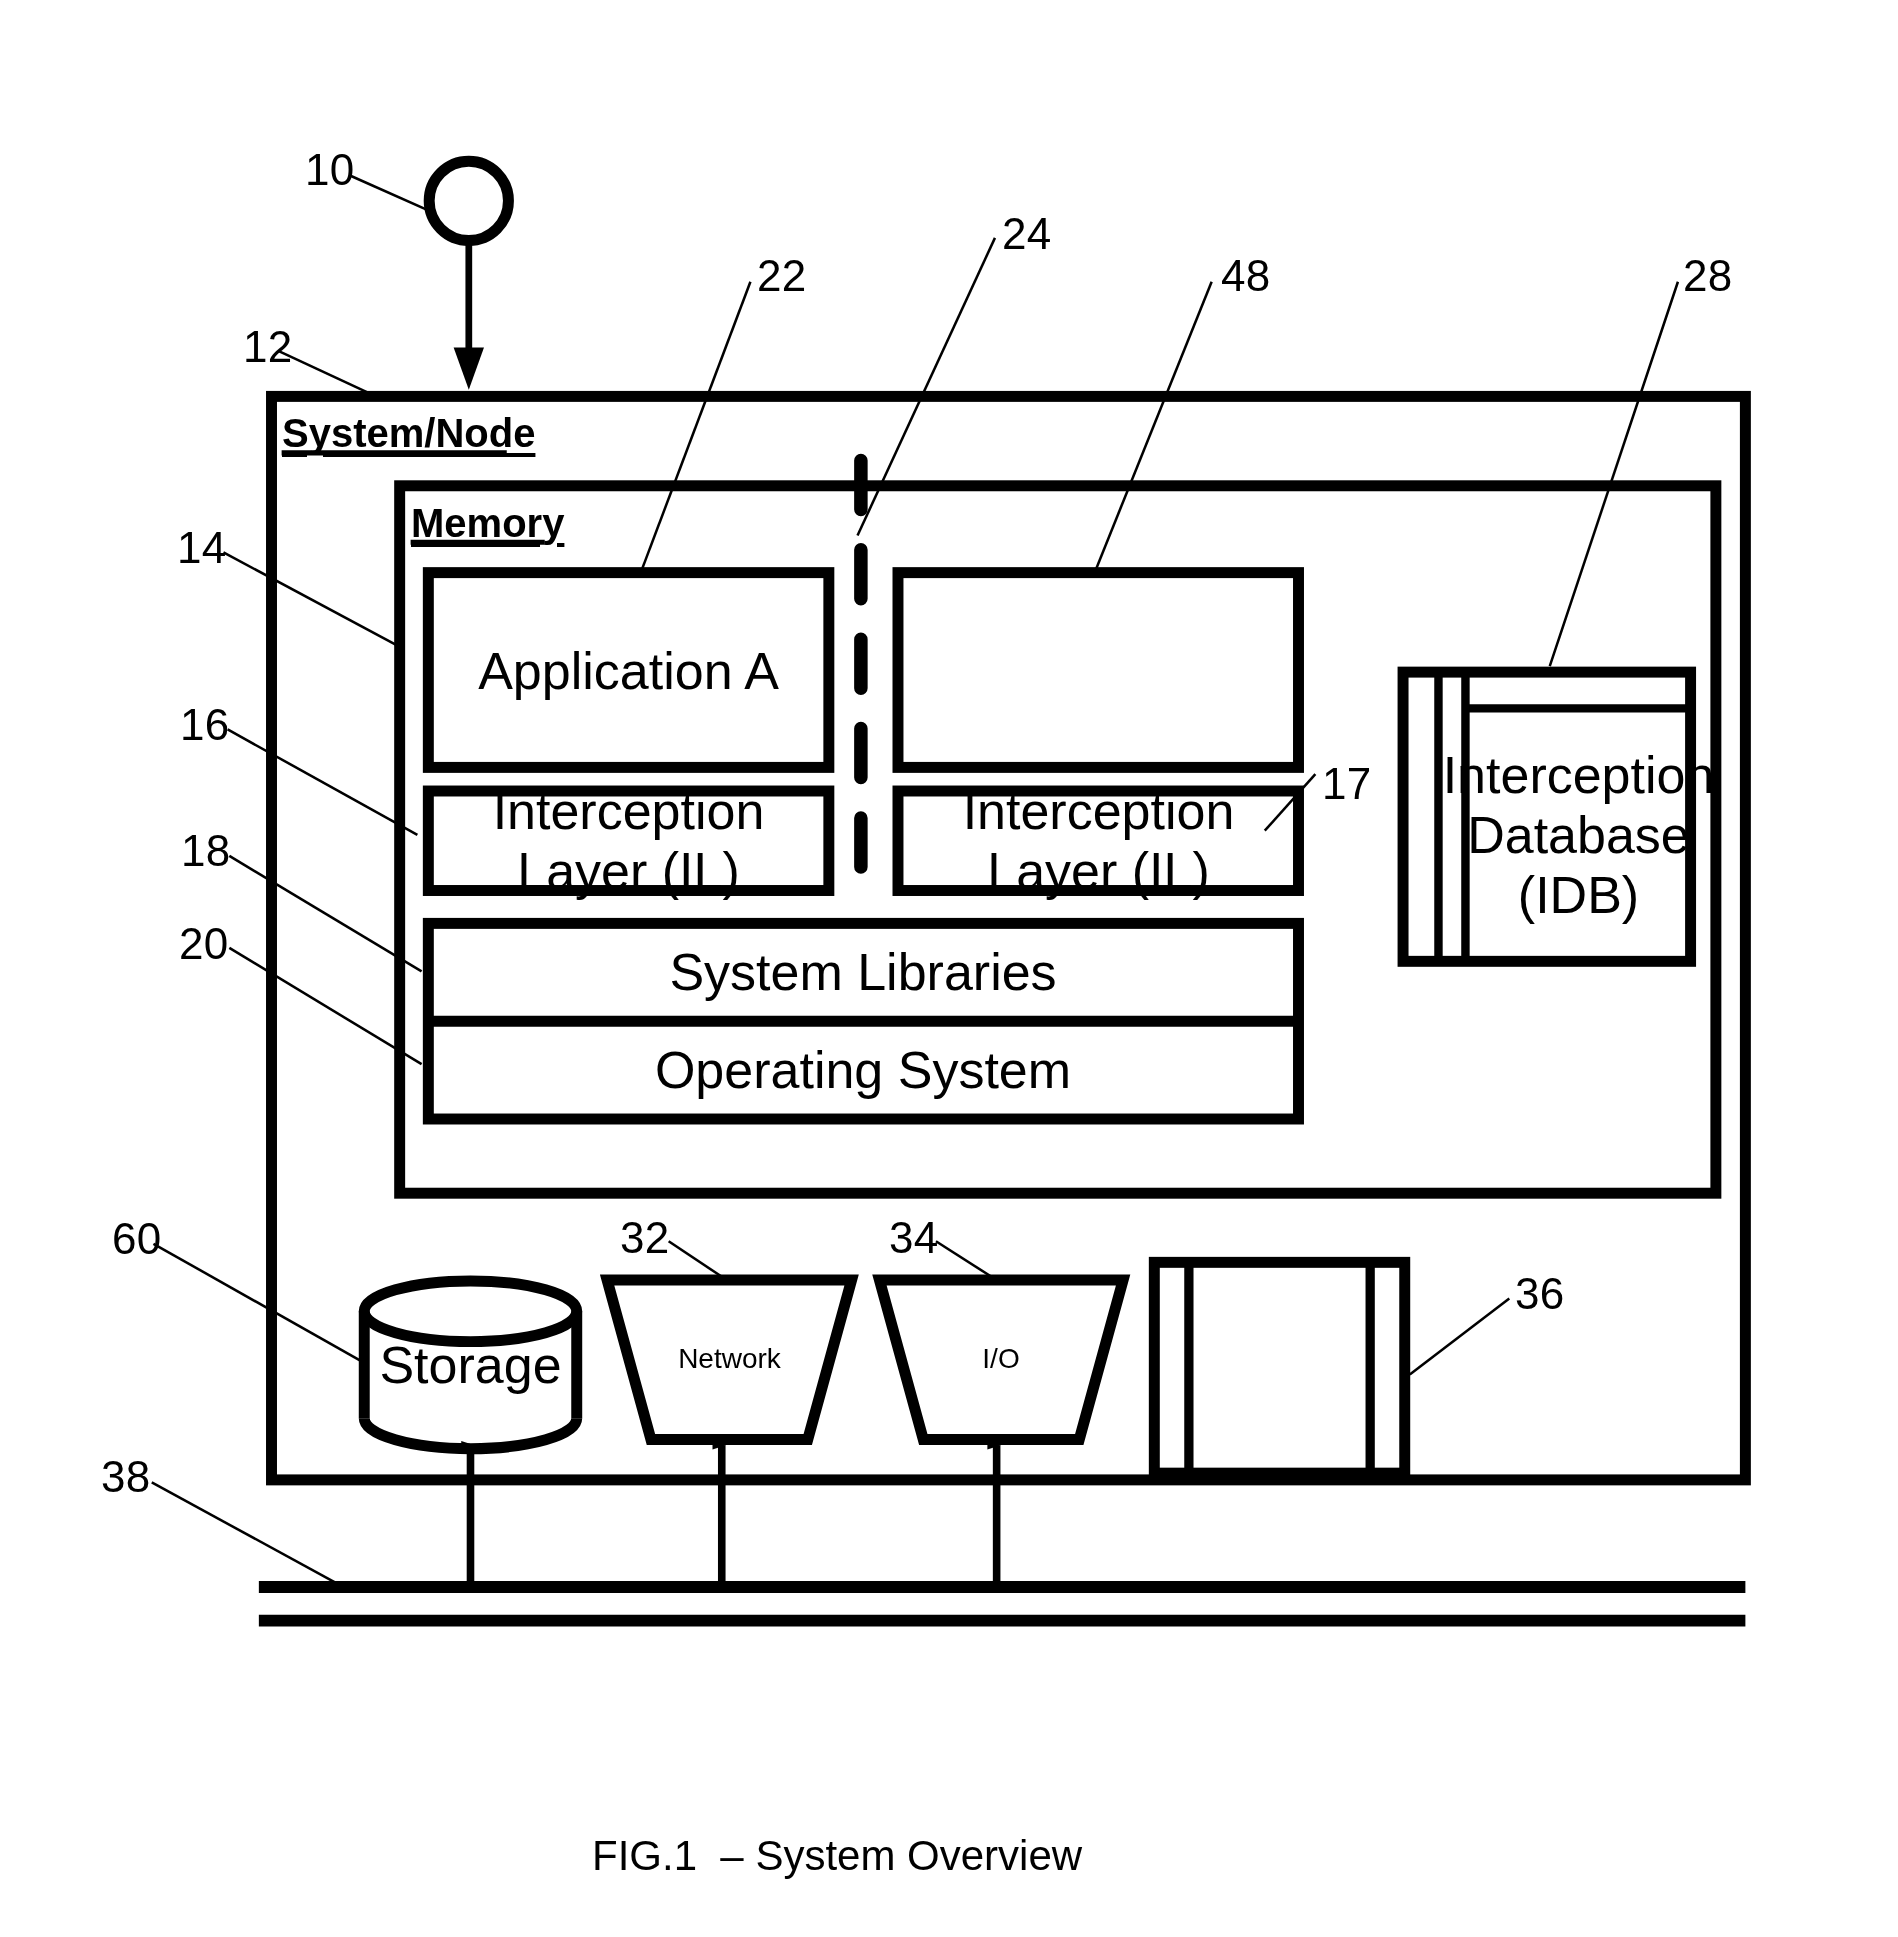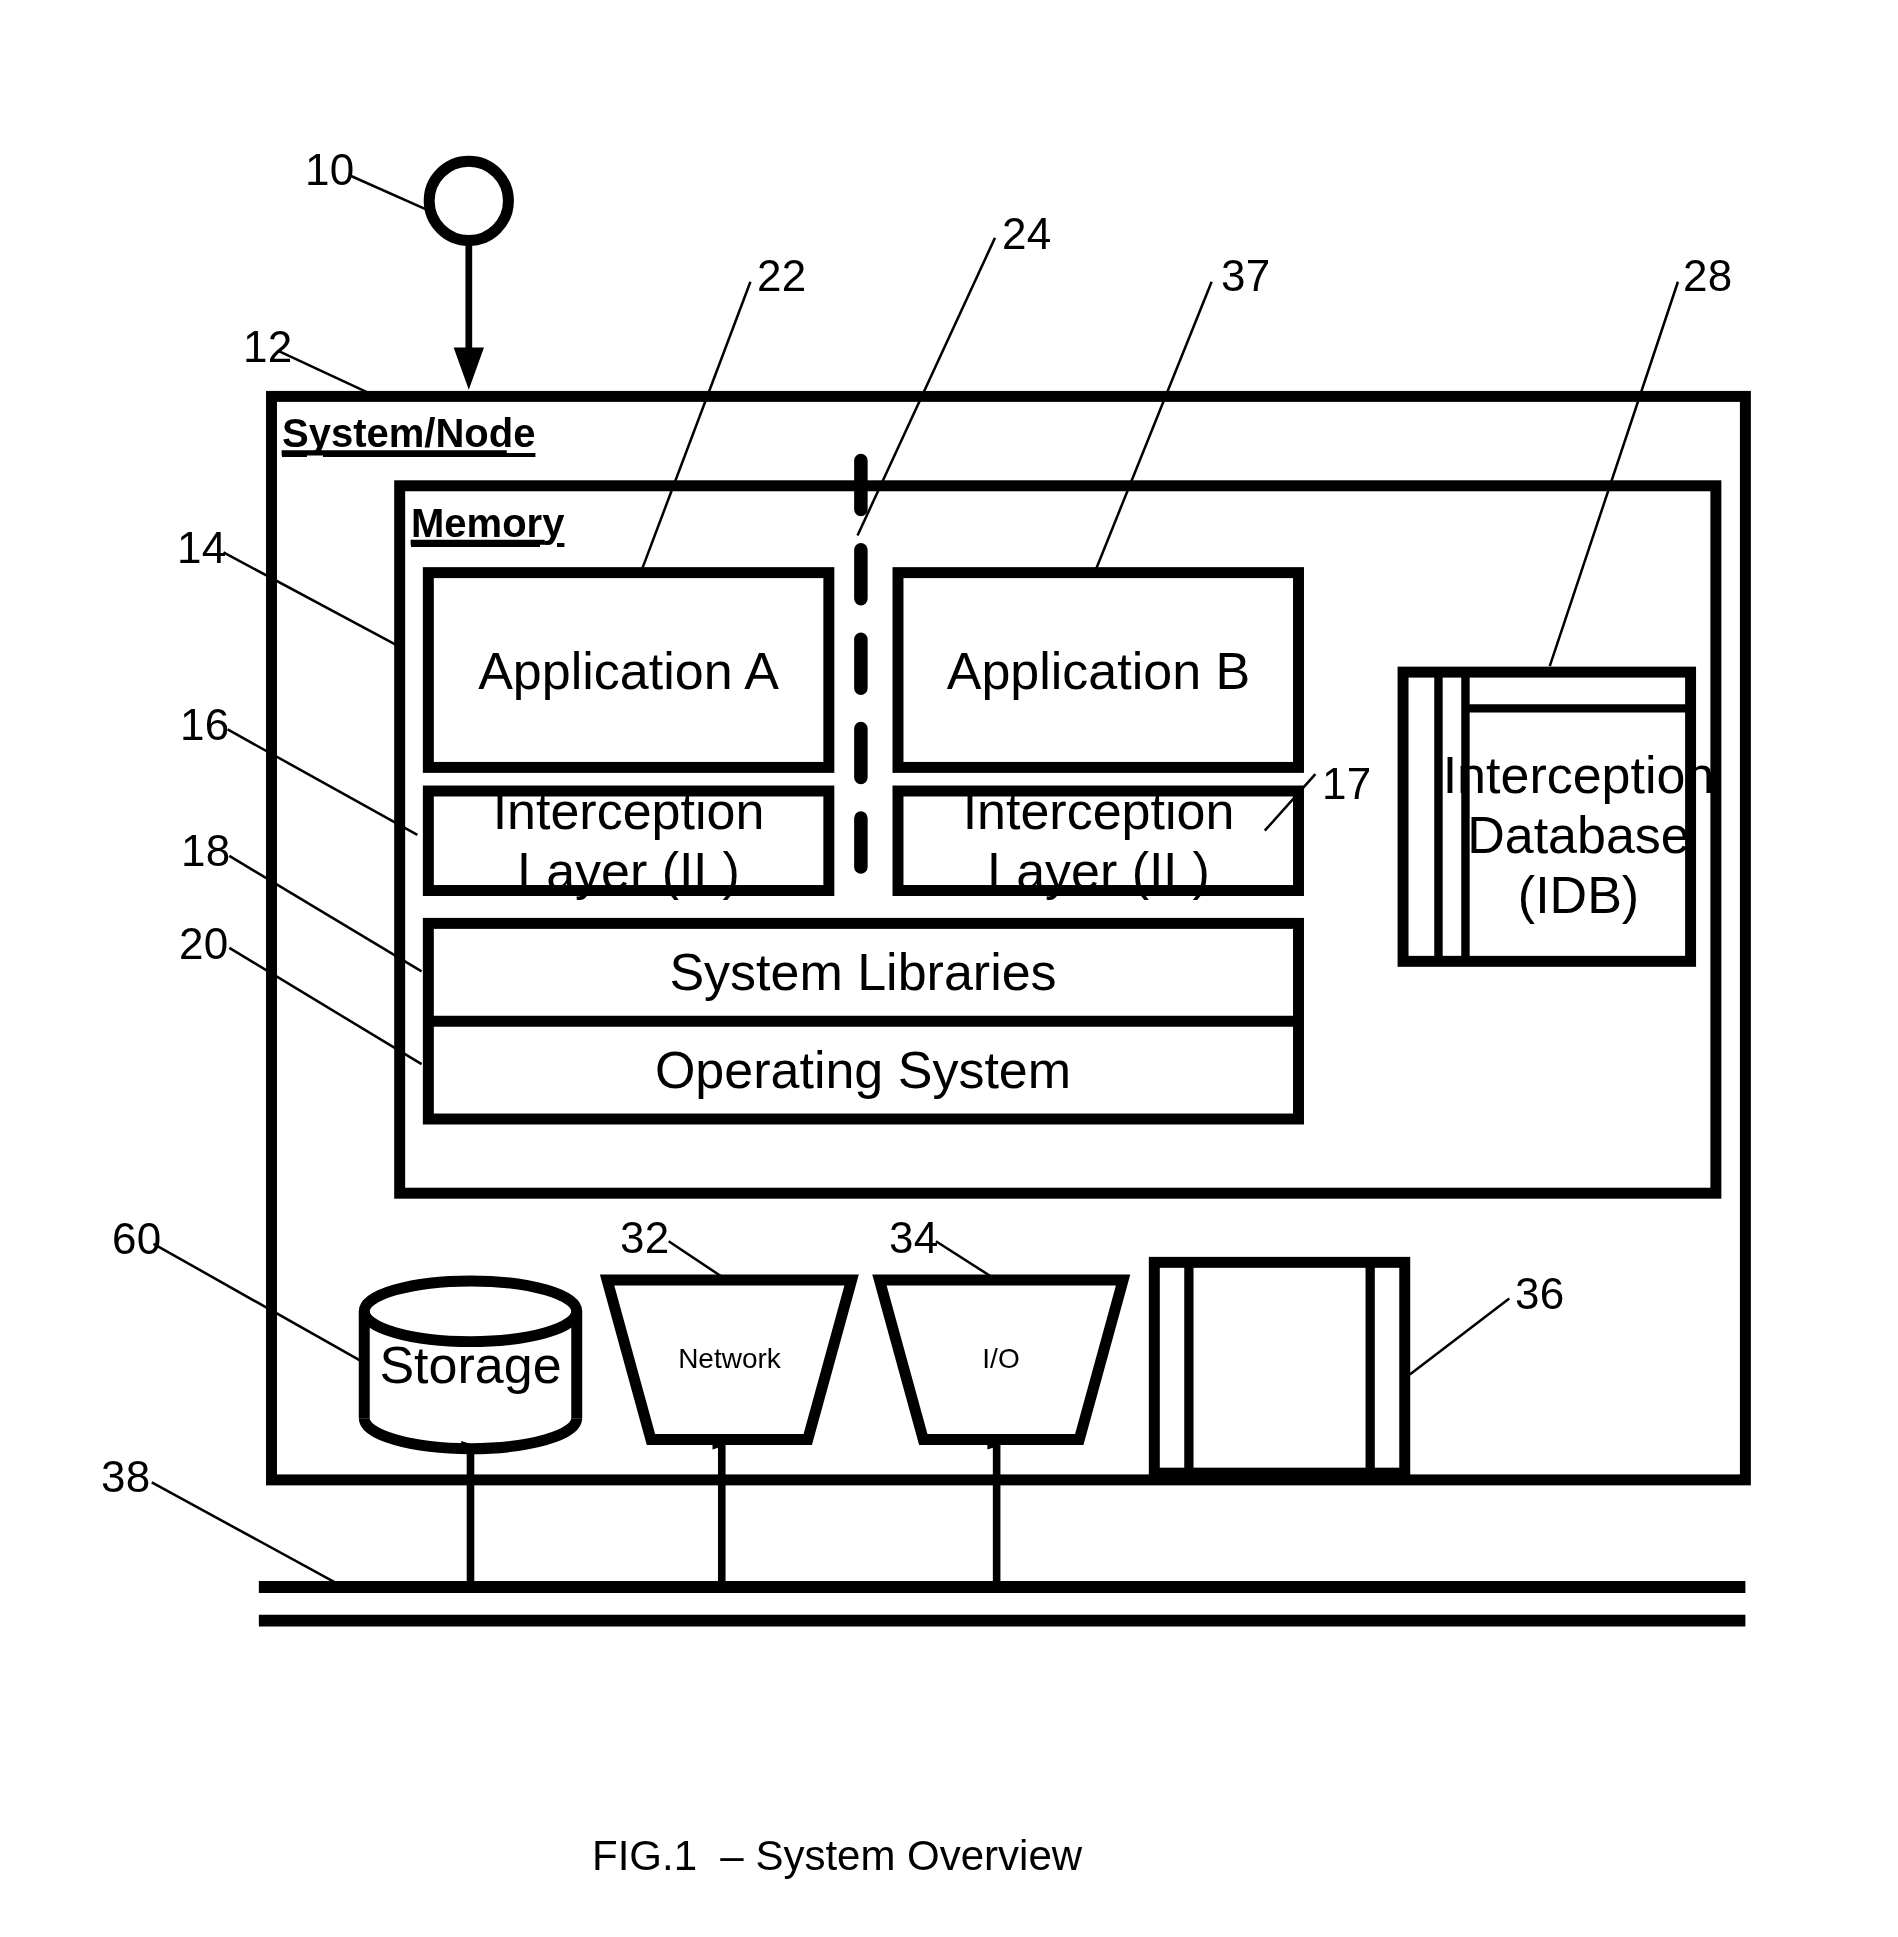--- a/index.html
+++ b/index.html
@@ -170,21 +170,20 @@
     <line x1="180" y1="1758" x2="400" y2="1878" stroke="#000" stroke-width="3"></line>
 
   </svg>
 
   <div class="lbl container-title" style="left:282px; top:411px;">System/Node</div>
 
   <div class="lbl container-title" style="left:411px; top:501px;">Memory</div>
 
   <div class="centerwrap boxtext" style="left:428px; top:573px; width:401px; height:195px;">Application A</div>
 
-  <div class="centerwrap boxtext" style="left:898px; top:573px; width:401px; height:195px;">Application B</div>
 
   <div class="centerwrap boxtext" style="left:428px; top:791px; width:401px; height:100px;">Interception Layer (IL)</div>
 
   <div class="centerwrap boxtext" style="left:898px; top:791px; width:401px; height:100px;">Interception Layer (IL)</div>
 
   <div class="centerwrap boxtext" style="left:428px; top:923px; width:870px; height:98px;">System Libraries</div>
 
   <div class="centerwrap boxtext" style="left:428px; top:1021px; width:870px; height:98px;">Operating System</div>
 
   <div class="centerwrap boxtext" style="left:364px; top:1311px; width:213px; height:107px;">Storage</div>
@@ -211,21 +210,21 @@
   <div class="lbl refnum" style="left:1322px; top:759px;">17</div>
 
   <div class="lbl refnum" style="left:181px; top:826px;">18</div>
 
   <div class="lbl refnum" style="left:179px; top:919px;">20</div>
 
   <div class="lbl refnum" style="left:757px; top:251px;">22</div>
 
   <div class="lbl refnum" style="left:1002px; top:209px;">24</div>
 
-  <div class="lbl refnum" style="left:1221px; top:251px;">37</div>
+  <div class="lbl refnum" style="left:1221px; top:251px;">48</div>
 
   <div class="lbl refnum" style="left:1683px; top:251px;">28</div>
 
   <div class="lbl refnum" style="left:112px; top:1214px;">60</div>
 
   <div class="lbl refnum" style="left:620px; top:1213px;">32</div>
 
   <div class="lbl refnum" style="left:889px; top:1213px;">34</div>
 
   <div class="lbl refnum" style="left:1515px; top:1269px;">36</div>

